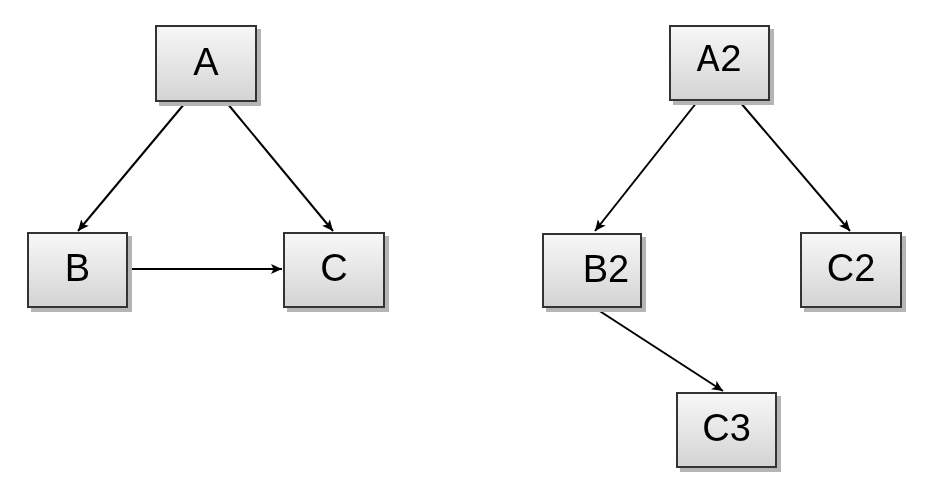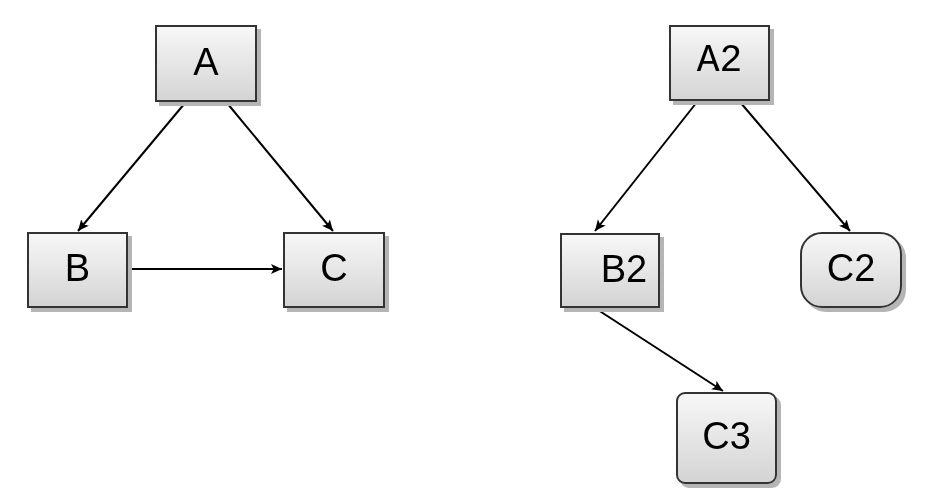--- a/index.html
+++ b/index.html
@@ -72,23 +72,23 @@
       </div>
       <div class="node" style="left: 27px; top: 232px; width: 101px; height: 76px;">
         <span class="node-label">B</span>
       </div>
       <div class="node" style="left: 283px; top: 232px; width: 102px; height: 76px;">
         <span class="node-label">C</span>
       </div>
       <div class="node" style="left: 669px; top: 25px; width: 101px; height: 76px; font-family: Liberation Mono, monospace;">
         <span class="node-label">A2</span>
       </div>
-      <div class="node" style="left: 560px; top: 233px; width: 100px; height: 75px; padding-left: 28px;">
+      <div class="node" style="left: 542px; top: 233px; width: 100px; height: 75px; padding-left: 28px;">
         <span class="node-label">B2</span>
       </div>
-      <div class="node" style="left: 800px; top: 232px; width: 102px; height: 76px; border-radius: 22px;">
+      <div class="node" style="left: 800px; top: 232px; width: 102px; height: 76px;">
         <span class="node-label">C2</span>
       </div>
-      <div class="node" style="left: 676px; top: 392px; width: 101px; height: 92px; border-radius: 9px;">
+      <div class="node" style="left: 676px; top: 392px; width: 101px; height: 76px;">
         <span class="node-label">C3</span>
       </div>
     </div>
 </div>
 
 </body></html>

